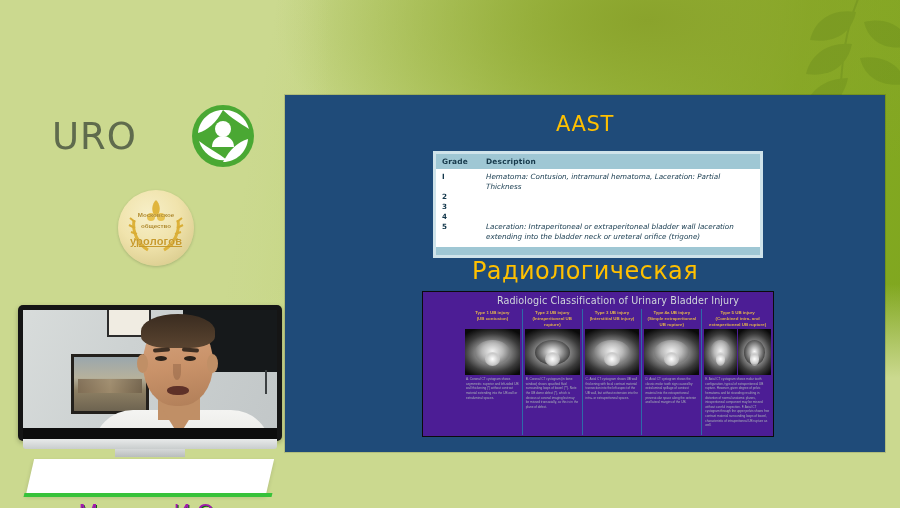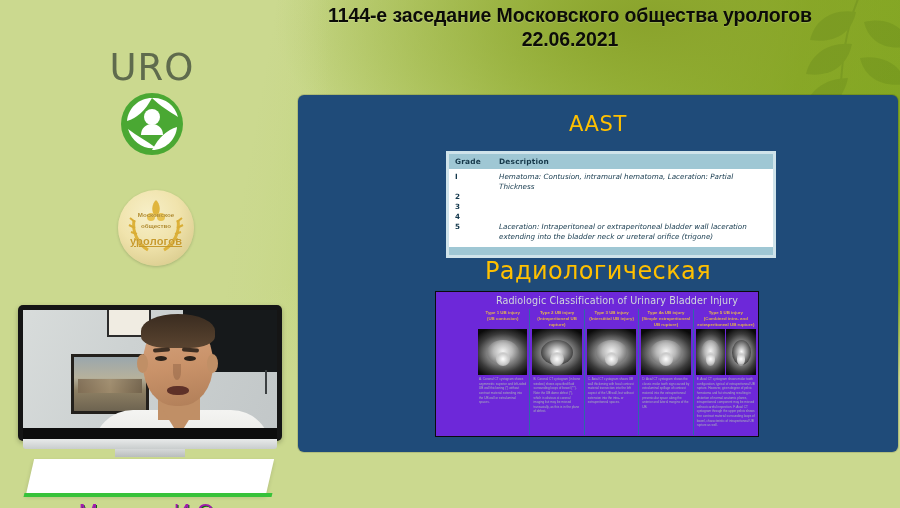--- a/index.html
+++ b/index.html
@@ -36,22 +36,22 @@
     position:absolute;left:250px;top:4px;width:640px;
     text-align:center;color:#0c0c08;
     font-weight:bold;font-size:19.5px;line-height:1.22;
     letter-spacing:-.1px;
     text-shadow:0 1px 0 rgba(255,255,255,.18);
   }
   .header .l2{display:block;}
 
   
   .logo{
-    position:absolute;left:52px;top:85px;width:200px;height:72px;
-    display:flex;align-items:center;justify-content:flex-end;gap:2px;flex-direction:column;
+    position:absolute;left:52px;top:100px;width:200px;height:72px;
+    display:flex;align-items:center;justify-content:space-between;gap:2px;
   }
   .logo .word{
     font-size:37px;font-weight:400;color:#5f6b4d;letter-spacing:1px;
     font-family:"DejaVu Sans", sans-serif;
   }
   .logo .mark{
     width:66px;height:66px;position:relative;margin:0 -4px;
   }
 
   
@@ -152,24 +152,23 @@
     position:absolute;left:30px;top:459px;width:240px;height:36px;
     display:flex;align-items:center;justify-content:center;
     color:#a21caf;font-size:23px;font-weight:normal;
     text-shadow:1px 1px 0 #0a6b0c;
     letter-spacing:.4px;
     margin-top:36px;
   }
 
   
   .slide{
-    position:absolute;left:298px;top:95px;width:600px;height:357px;
+    position:absolute;left:285px;top:95px;width:600px;height:357px;
     background:#1f4b79;overflow:hidden;
     box-shadow:0 0 0 1px rgba(0,0,0,.12);
-    border-radius:6px;
   }
   .slide-title{
     position:absolute;left:0;right:0;top:17px;text-align:center;
     color:#ffc000;font-size:21px;font-family:"DejaVu Sans", sans-serif;font-weight:400;
     letter-spacing:.6px;
   }
 
   
   .aast{
     position:absolute;left:148px;top:56px;width:330px;
@@ -189,22 +188,22 @@
   .aast-foot{height:8px;background:#9fc7d4;}
 
   .slide-sub{
     position:absolute;left:0;right:0;top:162px;text-align:center;
     color:#ffc000;font-size:24px;font-family:"DejaVu Sans", sans-serif;
     letter-spacing:.4px;
   }
 
   
   .radio{
-    position:absolute;left:137px;top:196px;width:324px;height:146px;
-    background:#6d28d9;border:1px solid #0b0b0b;box-sizing:border-box;
+    position:absolute;left:137px;top:196px;width:352px;height:146px;
+    background:#4c1d95;border:1px solid #0b0b0b;box-sizing:border-box;
     overflow:hidden;
     padding-left:40px;
   }
   .radio-title{
     text-align:center;color:#cfd6da;font-size:9.6px;padding:3px 0 3px;
     font-family:"DejaVu Sans", sans-serif;letter-spacing:.1px;
   }
   .radio-cols{display:flex;height:126px;}
   .rcol{
     flex:1;border-left:1px solid #2d6aa8;padding:0 2px;box-sizing:border-box;
@@ -257,24 +256,20 @@
   </div>
   <div class="leaf" style="left:648px;top:120px;opacity:.10;transform:scale(.8) rotate(8deg);">
     <svg width="130" height="160" viewBox="0 0 150 190">
       <path d="M92 8 C72 50 66 110 74 182" stroke="#3f5e10" stroke-width="2" fill="none"></path>
       <path d="M86 30 C60 26 44 40 40 58 C66 62 82 50 86 30 Z" fill="#44660f"></path>
       <path d="M82 62 C56 60 40 74 36 92 C62 96 78 82 82 62 Z" fill="#44660f"></path>
       <path d="M94 40 C118 34 136 46 140 64 C114 70 98 58 94 40 Z" fill="#44660f"></path>
     </svg>
   </div>
 
-  <div class="header">
-    <span>1144-е заседание Московского общества урологов</span>
-    <span class="l2">22.06.2021</span>
-  </div>
 
   <div class="logo">
     <span class="word">URO</span>
     <span class="mark">
       <svg width="66" height="66" viewBox="0 0 66 66">
         <circle cx="33" cy="33" r="31" fill="#4aa833"></circle>
         <path d="M33 7 C20 7 9 17 8 30 C18 27 26 20 33 7 Z" fill="#ffffff"></path>
         <path d="M59 26 C56 14 45 6 33 7 C41 15 50 20 59 26 Z" fill="#ffffff"></path>
         <path d="M9 38 C13 51 25 59 37 57 C28 50 18 45 9 38 Z" fill="#ffffff"></path>
         <path d="M33 59 C46 59 57 49 58 36 C48 39 40 46 33 59 Z" fill="#ffffff"></path>

